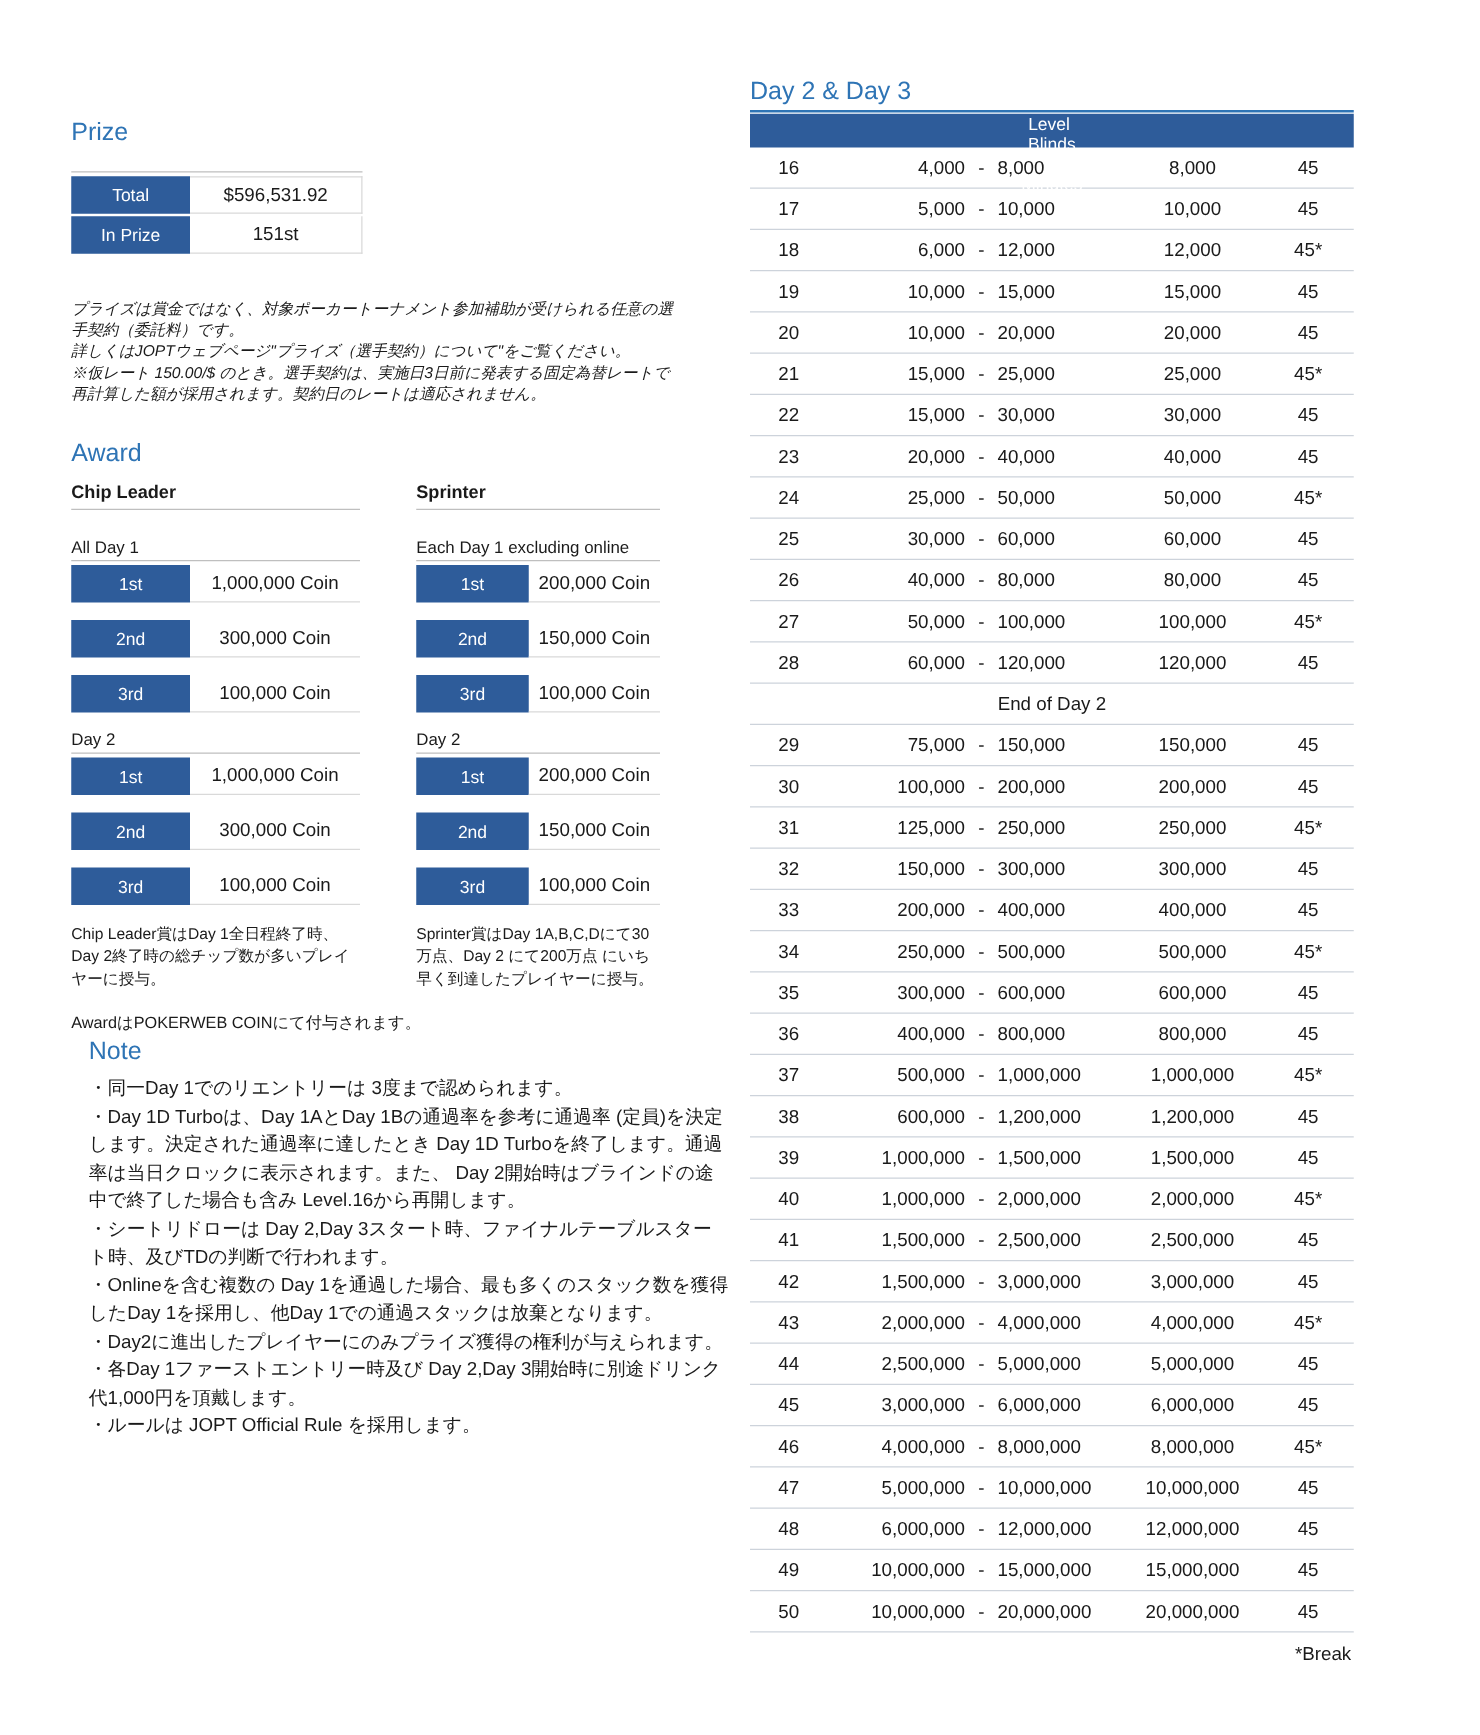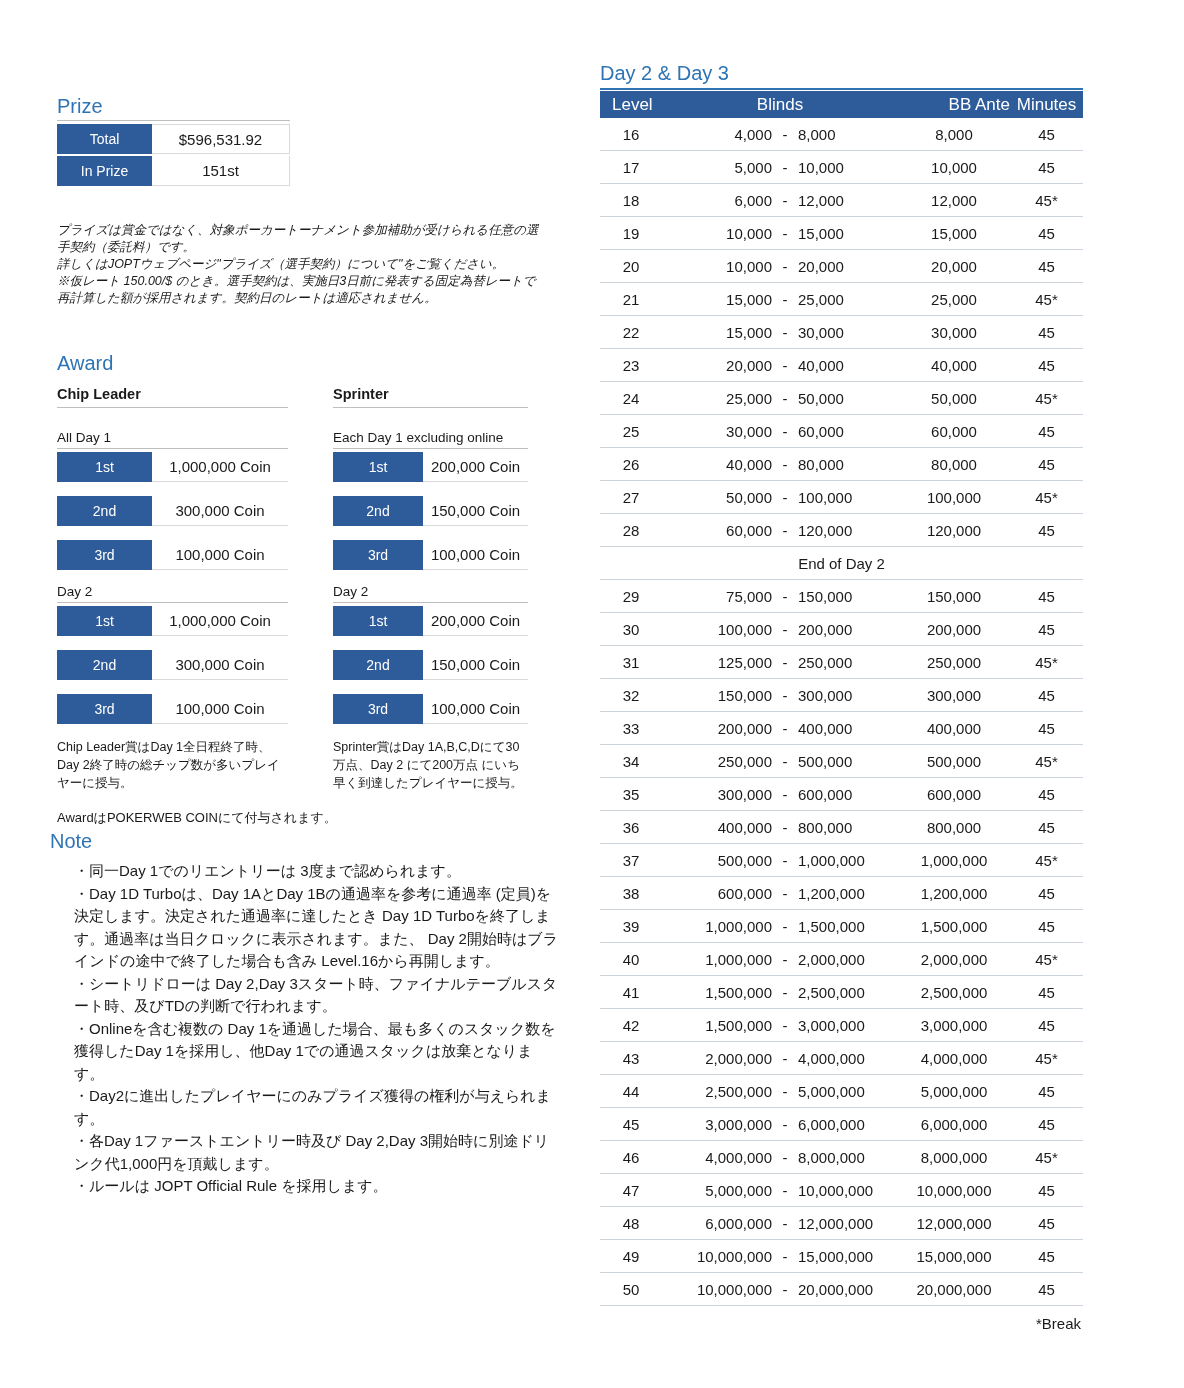--- a/index.html
+++ b/index.html
@@ -14,21 +14,21 @@
   .heading {
     font-size:20px;
     font-weight:400;
     color:#2E74B5;
     margin:0;
     line-height:26px;
   }
 
   
   .prize-section { position:absolute; left:57px; top:93px; width:482px; }
-  .prize-section .heading { width:233px; border-bottom:1px solid #BFBFBF; padding-bottom:1px; }
+  .prize-section .heading { width:233px; border-bottom:1px solid #BFBFBF; padding-bottom:18px; }
   .kv-table { margin-top:3px; width:233px; }
   .kv-row { display:flex; height:30px; margin-bottom:2px; }
   .kv-label {
     width:95px; background:#2E5C9A; color:#ffffff;
     display:flex; align-items:center; justify-content:center;
     font-size:14px;
   }
   .kv-value {
     width:138px; box-sizing:border-box;
     display:flex; align-items:center; justify-content:center;
@@ -63,31 +63,31 @@
   }
   .sprinter .rank-label { width:90px; }
   .rank-value {
     flex:1; display:flex; align-items:center; justify-content:center;
     font-size:15px; border-bottom:1px solid #D9D9D9;
   }
   .small-note { font-size:12.5px; line-height:18px; margin:8px 0 0 0; }
   .award-footnote { font-size:13px; margin-top:17px; }
 
   
-  .note-section { position:absolute; left:50px; top:828px; width:512px; }
-  .note-list { margin-top:6px;margin-left:24px; }
+  .note-section { position:absolute; left:71px; top:828px; width:512px; }
+  .note-list { margin-top:6px; }
   .note-item { font-size:15px; line-height:22.5px; }
 
   
   .schedule-section { position:absolute; left:600px; top:60px; width:483px; }
   .schedule-section .heading { border-bottom:2px solid #2E74B5; padding-bottom:2px; }
   .sched-header {
     display:flex; align-items:center;
     background:#2E5C9A; color:#ffffff;
-    height:27px; font-size:17px; margin-top:1px;
+    height:27px; font-size:14px; margin-top:1px;flex-direction:column;
   }
   .h-level { width:62px; box-sizing:border-box; padding-left:12px; }
   .h-blinds { width:236px; text-align:center; }
   .h-ante { width:112px; text-align:right; }
   .h-minutes { flex:1; text-align:center; }
   .sched-row {
     display:flex; align-items:center;
     height:32px; font-size:15px;
     border-bottom:1px solid #CDD3DB;
   }

